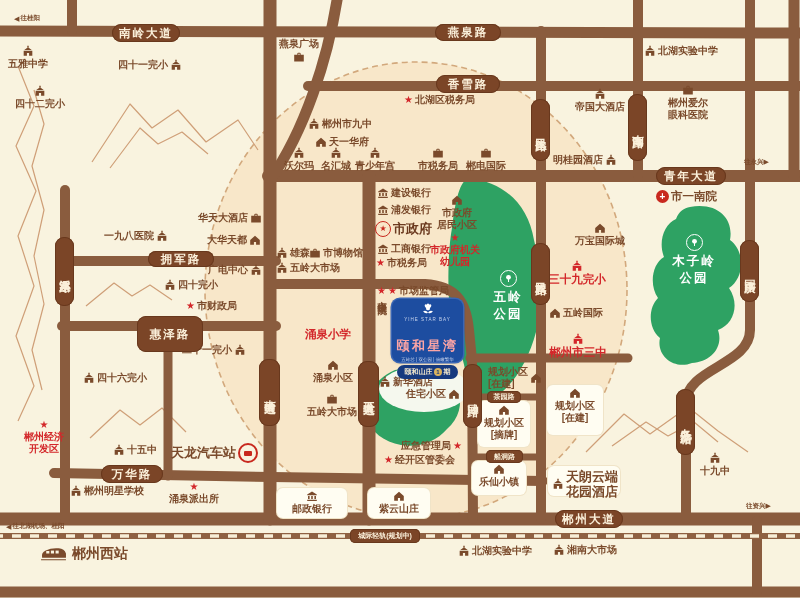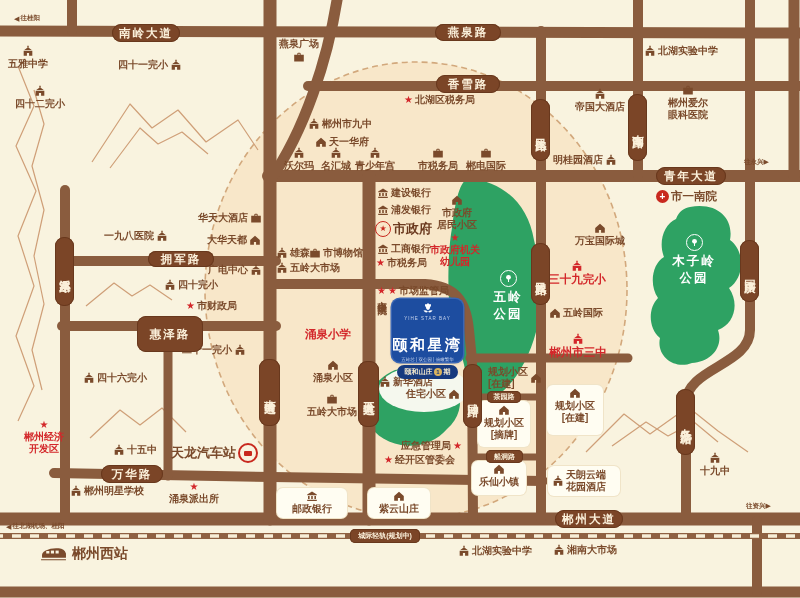--- a/index.html
+++ b/index.html
@@ -48,21 +48,21 @@
   .tree{width:15px;height:15px;border:1.4px solid #fff;border-radius:50%;display:flex;align-items:center;justify-content:center}
   .tree svg{width:9px;height:9px;fill:#fff}
   .plaza{position:absolute;left:274px;top:183px;width:86px;height:64px;background:#2ea263;border-radius:4px;
          z-index:3;display:flex;align-items:center;justify-content:center;color:#fff;font-weight:bold;
          font-size:16px;letter-spacing:2px}
   
   #logo{position:absolute;left:392px;top:299px;width:71px;z-index:6}
   #logo .main{width:71px;height:63px;background:#1d4da0;border-radius:8px;box-shadow:0 0 0 1.5px #3a66b5, 0 1px 3px rgba(60,40,10,.35);
               display:flex;flex-direction:column;align-items:center;padding-top:3px;box-sizing:border-box}
   #logo .en{font-size:4.5px;color:#c9d6ee;letter-spacing:1px;margin-top:1px}
-  #logo .cn{font-size:15px;font-weight:bold;color:#ffffff;letter-spacing:2.5px;margin-top:15px;font-family:"Liberation Serif","DejaVu Serif",serif}
+  #logo .cn{font-size:13px;font-weight:bold;color:#fca5a5;letter-spacing:2.5px;margin-top:15px;font-family:"Liberation Serif","DejaVu Serif",serif}
   #logo .tag{font-size:4.5px;color:#c9d6ee;margin-top:2.5px;white-space:nowrap}
   #logo .badge{margin:3px auto 0;width:61px;height:14px;background:#163a7f;border-radius:7px;
                display:flex;align-items:center;justify-content:center;gap:1.5px;color:#f0e6cc;
                font-size:7px;font-weight:bold;white-space:nowrap}
   #logo .ph1{width:8px;height:8px;border-radius:50%;background:#d9b35e;color:#163a7f;font-size:6px;
              display:flex;align-items:center;justify-content:center}
 </style>
 </head>
 <body>
 
@@ -354,21 +354,21 @@
   <div class="p" style="left:549px;top:307px"><svg class="i">
         <use href="#ih"></use>
       </svg><span>五岭国际</span></div>
   <div class="p col red big" style="left:547px;top:333px;width:62px"><svg class="i ired">
         <use href="#ib"></use>
       </svg><span>郴州市三中</span></div>
   <div class="p col" style="left:551px;top:387px;width:48px"><svg class="i">
         <use href="#ih"></use>
       </svg><span>规划小区
 [在建]</span></div>
-  <div class="p" style="left:552px;top:469px;font-size:10px"><svg class="i">
+  <div class="p" style="left:552px;top:469px;font-size:13px"><svg class="i">
         <use href="#ib"></use>
       </svg><span>天朗云端
 花园酒店</span></div>
   <div class="p col" style="left:695px;top:452px;width:40px"><svg class="i">
         <use href="#ib"></use>
       </svg><span>十九中</span></div>
 
   <div class="p col red" style="left:18px;top:420px;width:52px"><i class="st"></i><span>郴州经济
 开发区</span></div>
   <div class="p" style="left:113px;top:444px"><svg class="i">

